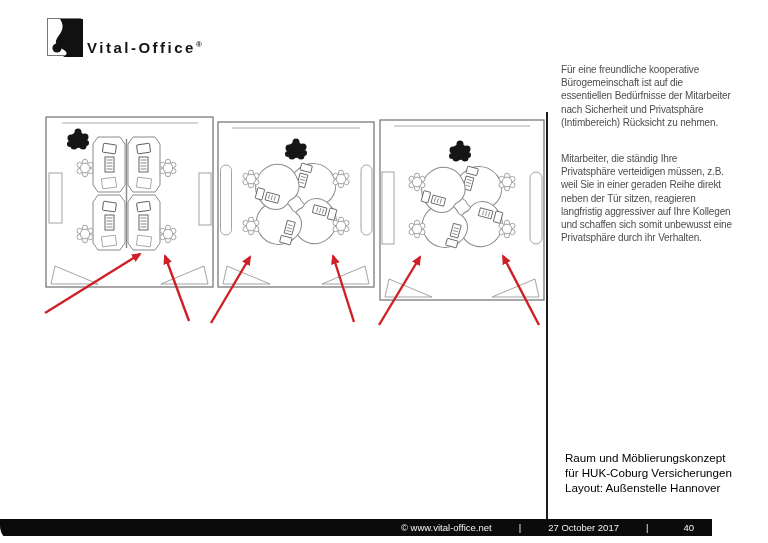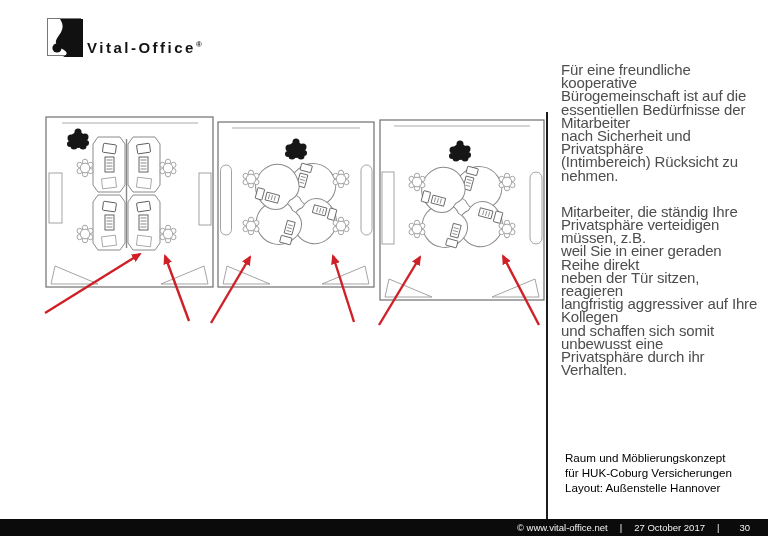--- a/index.html
+++ b/index.html
@@ -1,40 +1,40 @@
 <!DOCTYPE html>
 <html><head>
 <meta charset="utf-8">
 <style>
   html,body{margin:0;padding:0;background:#fff;}
   .page{position:relative;width:768px;height:543px;background:#fff;overflow:hidden;
-        font-family:"Liberation Sans",sans-serif;}
+        font-family:"Liberation Sans",sans-serif;border-radius:17px;}
 
   
   .logo-mark{position:absolute;left:47px;top:18px;}
   .brand{position:absolute;left:87px;top:39px;font-size:15px;font-weight:bold;
          letter-spacing:2.5px;color:#141414;white-space:nowrap;}
   .brand sup{font-size:8px;letter-spacing:0;}
 
   
   .plans{position:absolute;left:40px;top:110px;}
 
   
   .vrule{position:absolute;left:546px;top:112px;width:2px;height:407px;background:#1c1c1c;}
   .textcol{position:absolute;left:561px;top:63px;width:197px;}
   .title{font-size:11.5px;line-height:14px;color:#000;margin:0 0 21px 0;font-weight:400;}
-  .para{font-size:15px;line-height:13.2px;color:#4d4d4d;letter-spacing:-0.15px;
+  .para{font-size:10px;line-height:13.2px;color:#4d4d4d;letter-spacing:-0.15px;
         white-space:pre-line;margin:0 0 23px 0;}
   .project{position:absolute;left:565px;top:450px;font-size:11.6px;line-height:15px;
         color:#000;white-space:pre-line;}
 
   
-  .footer{position:absolute;left:0;top:519px;width:768px;height:17px;background:#0b0b0b;
+  .footer{position:absolute;left:0;top:519px;width:712px;height:17px;background:#0b0b0b;
         display:flex;align-items:center;justify-content:flex-end;box-sizing:border-box;
-        padding-right:14px;color:#f2f2f2;font-size:9.5px;gap:12px;}
+        padding-right:14px;color:#f2f2f2;font-size:9.5px;gap:27px;}
   .footer .pageno{margin-left:8px;margin-right:4px;}
 </style>
 </head>
 <body>
 
 <div class="page">
 
   <svg class="logo-mark" width="37" height="40" viewBox="0 0 37 40">
     <rect x="0.5" y="0.5" width="33" height="37" fill="#fff" stroke="#777" stroke-width="1"></rect>
     <path d="M13,1 H36 V39 H16 C27,33 10,31 9,25 C8,18 21,13 13,1 Z" fill="#111"></path>
@@ -175,16 +175,16 @@
 
   <div class="project">Raum und Möblierungskonzept
 für HUK-Coburg Versicherungen
 Layout: Außenstelle Hannover</div>
 
   <footer class="footer">
     <span>©  www.vital-office.net</span>
     <span>|</span>
     <span>27 October 2017</span>
     <span>|</span>
-    <span class="pageno">30</span>
+    <span class="pageno">40</span>
   </footer>
 
 </div>
 
 </body></html>

